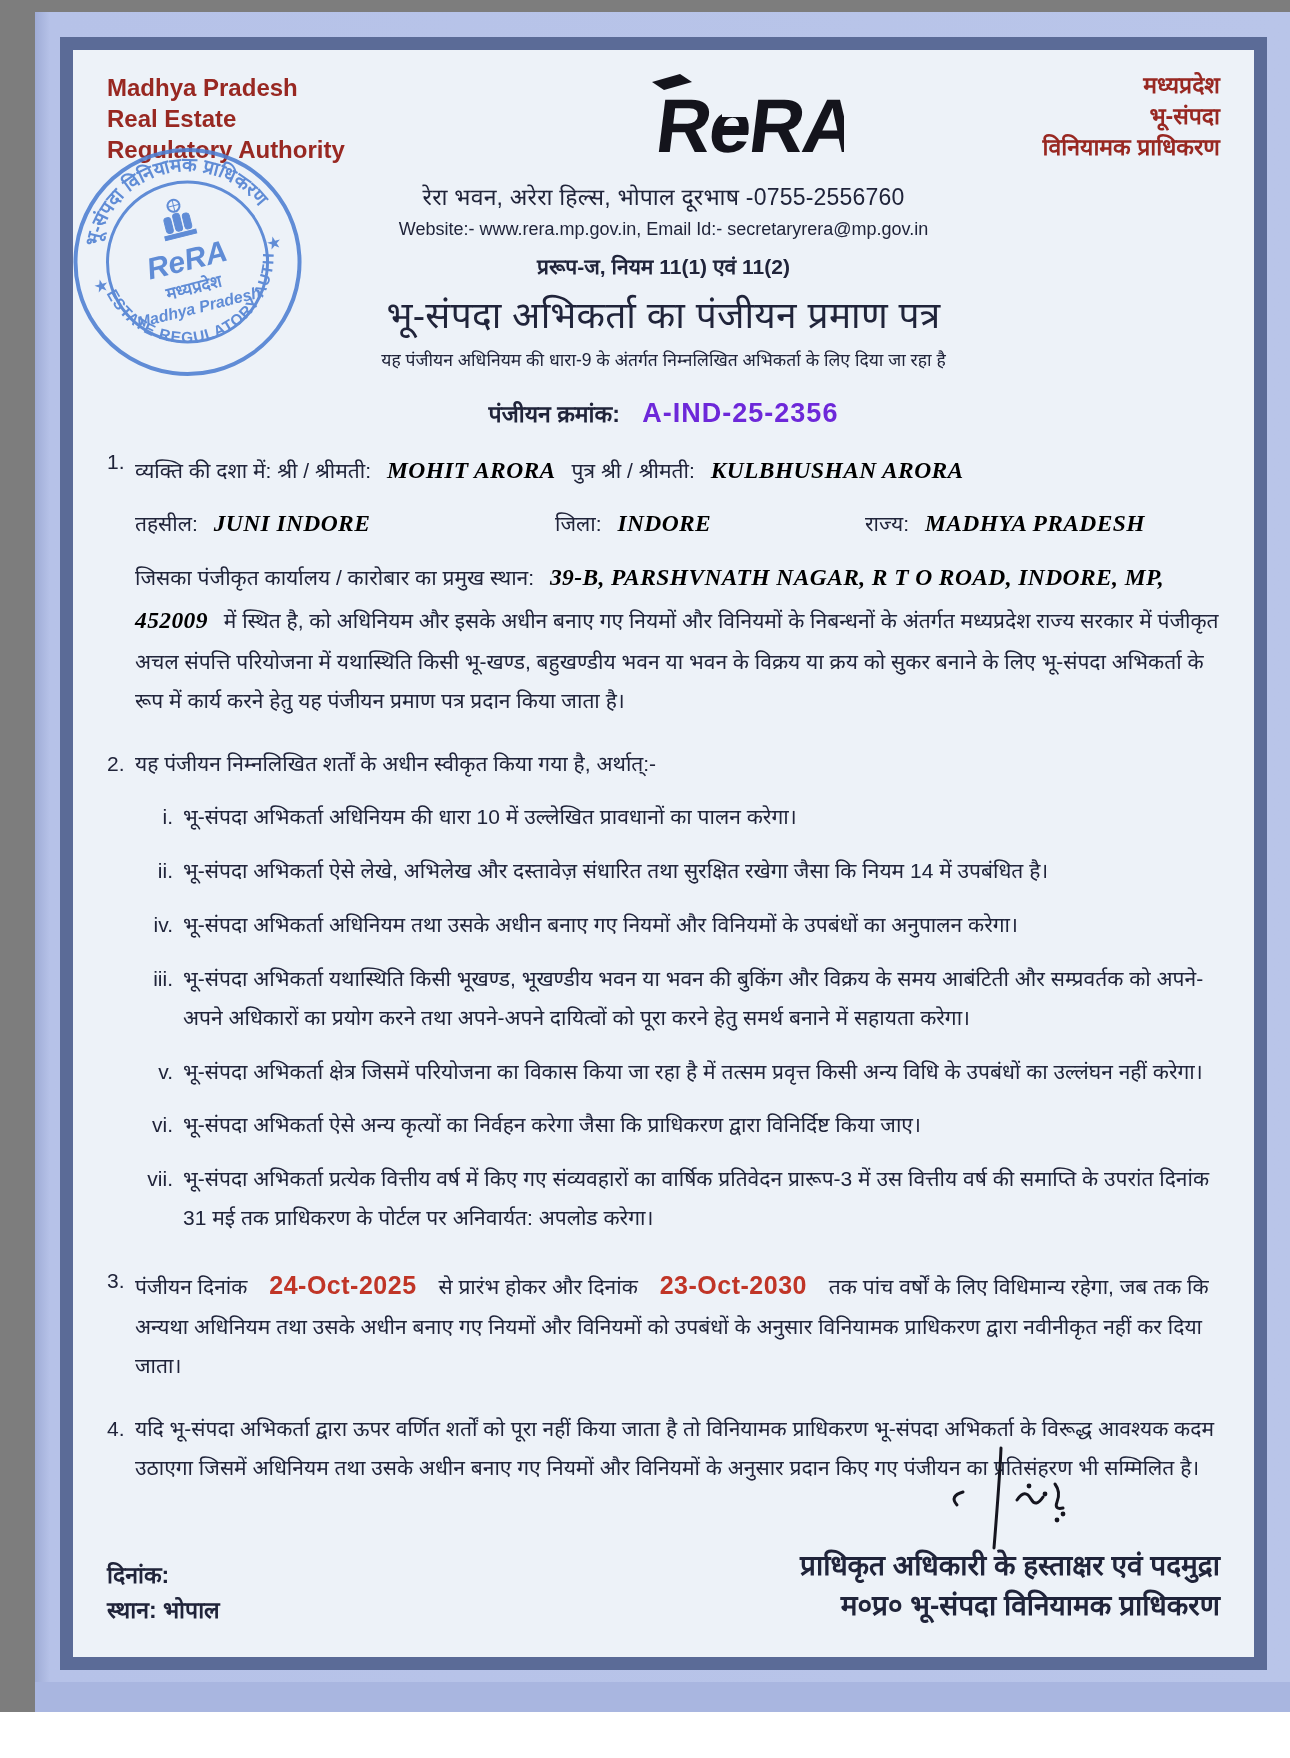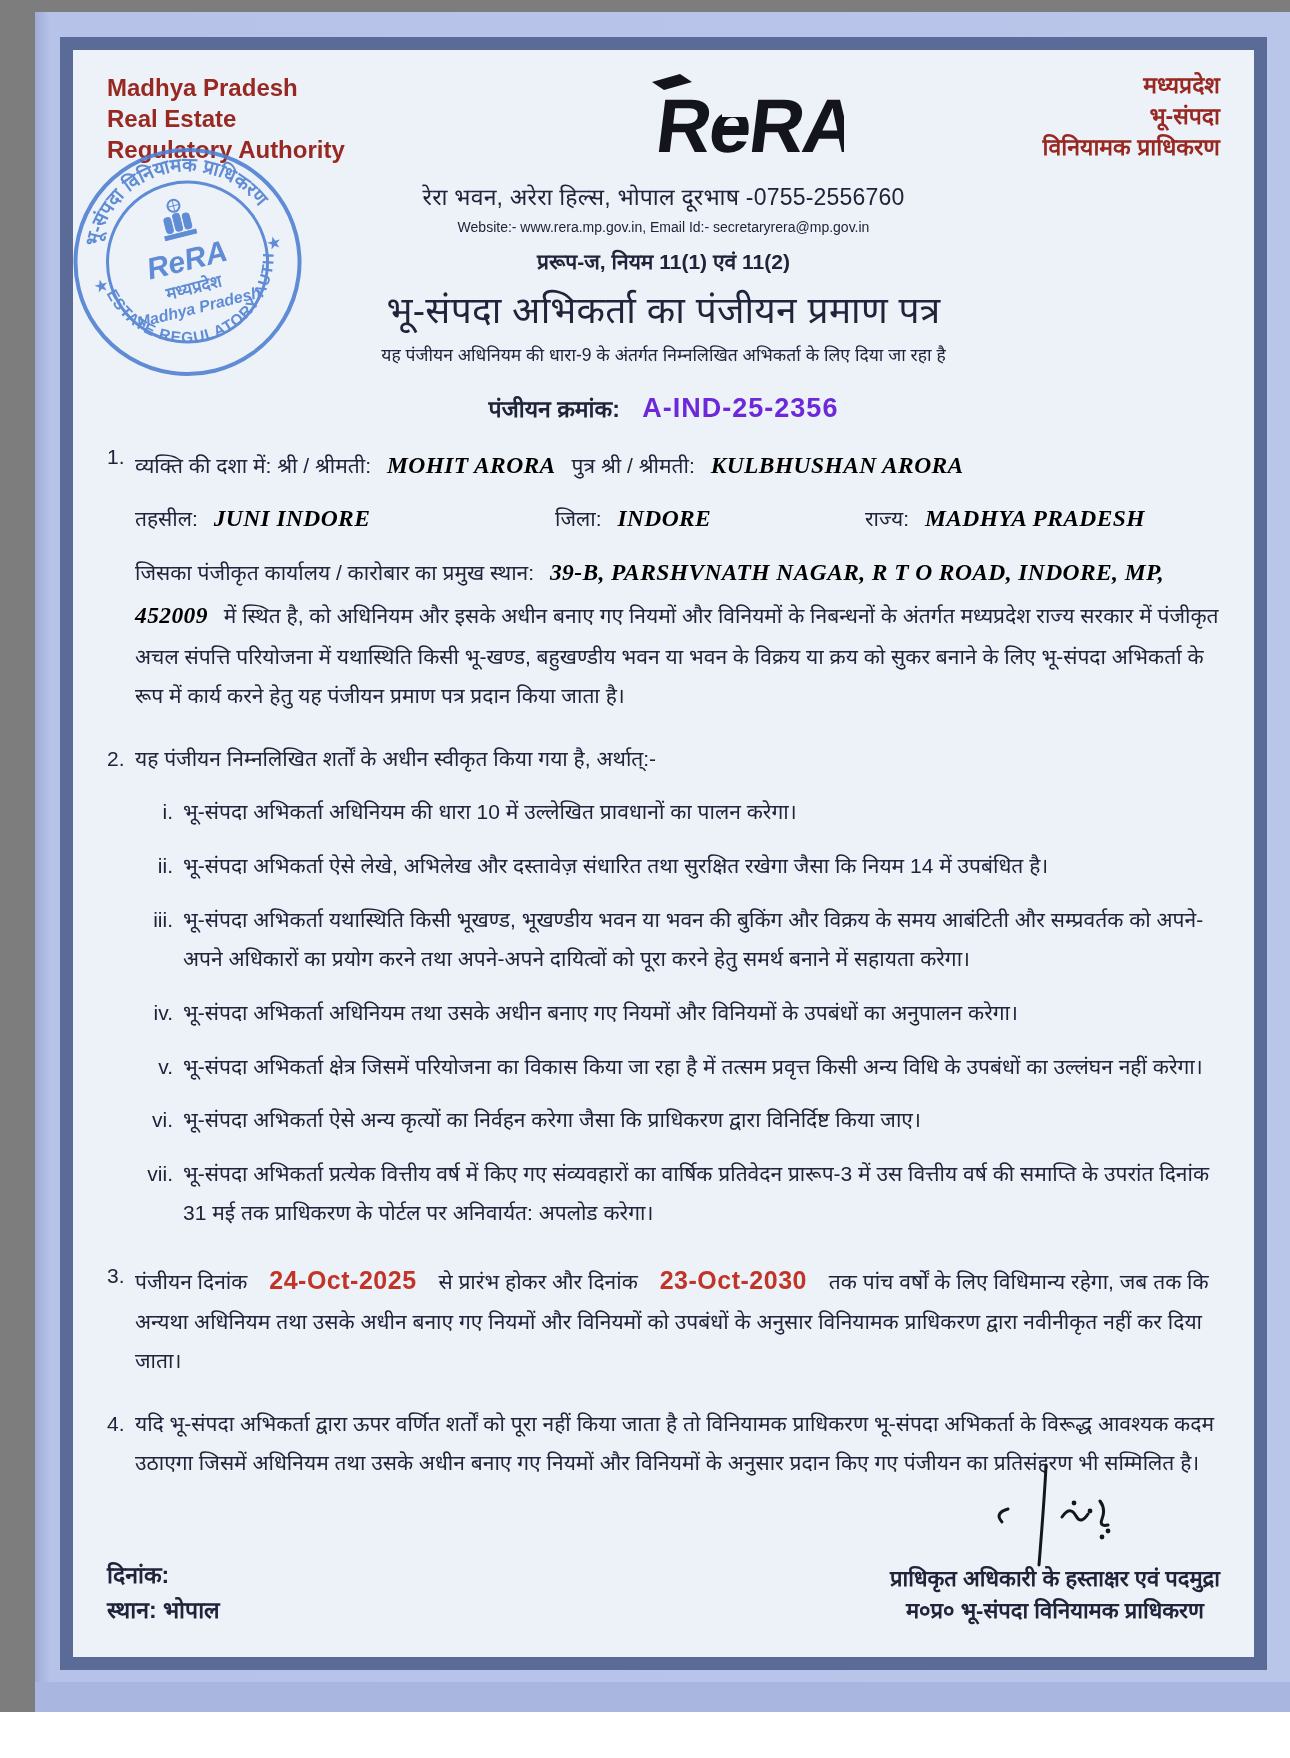--- a/index.html
+++ b/index.html
@@ -34,21 +34,21 @@
   }
 
   
   .hdr-grid { display:flex; justify-content:space-between; align-items:flex-start; min-height:112px; }
   .org-en { color:#982822; font-size:24px; font-weight:bold; line-height:1.3; padding-top:6px; }
   .org-hi { color:#982822; font-size:23px; font-weight:bold; line-height:1.35; text-align:right; padding-top:4px; }
   .logo-wrap { padding-top:2px; margin-left:90px; }
 
   .center-lines { text-align:center; }
   .addr-line { font-size:23px; margin-top:2px; letter-spacing:.2px; }
-  .web-line  { font-size:14px; margin-top:7px; }
+  .web-line  { font-size:18px; margin-top:7px; }
   .form-line { font-size:21px; font-weight:bold; margin-top:12px; }
   .cert-title { font-size:37px; font-weight:normal; margin-top:8px; letter-spacing:.3px; }
   .cert-sub  { font-size:17.5px; margin-top:8px; }
   .reg-line  { margin-top:26px; margin-bottom:10px; }
   .reg-label { font-size:23px; font-weight:bold; }
   .reg-number{ font-size:27px; font-weight:bold; color:#6d28d9; margin-left:18px; letter-spacing:1px; }
 
   
   .seal {
     position:absolute; left:-4px; top:92px; width:238px; height:244px;
@@ -78,21 +78,21 @@
   .cond-text { flex:1; }
 
   .date-val { color:#c03527; font-weight:bold; font-size:25px; letter-spacing:.5px; padding:0 16px; }
 
   
   .footer {
     position:absolute; left:34px; right:34px; bottom:30px;
     display:flex; justify-content:space-between; align-items:flex-end;
   }
   .foot-left { font-size:23px; font-weight:bold; line-height:1.5; }
-  .foot-right { text-align:center; font-size:22px; font-weight:bold; line-height:1.45; position:relative; }
+  .foot-right { text-align:right; font-size:28px; font-weight:bold; line-height:1.45; position:relative; }
   .sig { display:block; margin:0 auto -6px auto; }
 </style>
 </head>
 <body>
 
 <div class="scan-bg"></div>
 
 <div class="page">
   <div class="frame">
     <div class="frame-inner">
@@ -200,26 +200,26 @@
           <div>यह पंजीयन निम्नलिखित शर्तों के अधीन स्वीकृत किया गया है, अर्थात्:-</div>
           <div class="cond-item">
             <div class="cond-num">i.</div>
             <div class="cond-text">भू-संपदा अभिकर्ता अधिनियम की धारा 10 में उल्लेखित प्रावधानों का पालन करेगा।</div>
           </div>
           <div class="cond-item">
             <div class="cond-num">ii.</div>
             <div class="cond-text">भू-संपदा अभिकर्ता ऐसे लेखे, अभिलेख और दस्तावेज़ संधारित तथा सुरक्षित रखेगा जैसा कि नियम 14 में उपबंधित है।</div>
           </div>
           <div class="cond-item">
+            <div class="cond-num">iv.</div>
+            <div class="cond-text">भू-संपदा अभिकर्ता अधिनियम तथा उसके अधीन बनाए गए नियमों और विनियमों के उपबंधों का अनुपालन करेगा।</div>
+          </div>
+          <div class="cond-item">
             <div class="cond-num">iii.</div>
             <div class="cond-text">भू-संपदा अभिकर्ता यथास्थिति किसी भूखण्ड, भूखण्डीय भवन या भवन की बुकिंग और विक्रय के समय आबंटिती और सम्प्रवर्तक को अपने-अपने अधिकारों का प्रयोग करने तथा अपने-अपने दायित्वों को पूरा करने हेतु समर्थ बनाने में सहायता करेगा।</div>
-          </div>
-          <div class="cond-item">
-            <div class="cond-num">iv.</div>
-            <div class="cond-text">भू-संपदा अभिकर्ता अधिनियम तथा उसके अधीन बनाए गए नियमों और विनियमों के उपबंधों का अनुपालन करेगा।</div>
           </div>
           <div class="cond-item">
             <div class="cond-num">v.</div>
             <div class="cond-text">भू-संपदा अभिकर्ता क्षेत्र जिसमें परियोजना का विकास किया जा रहा है में तत्सम प्रवृत्त किसी अन्य विधि के उपबंधों का उल्लंघन नहीं करेगा।</div>
           </div>
           <div class="cond-item">
             <div class="cond-num">vi.</div>
             <div class="cond-text">भू-संपदा अभिकर्ता ऐसे अन्य कृत्यों का निर्वहन करेगा जैसा कि प्राधिकरण द्वारा विनिर्दिष्ट किया जाए।</div>
           </div>
           <div class="cond-item">

